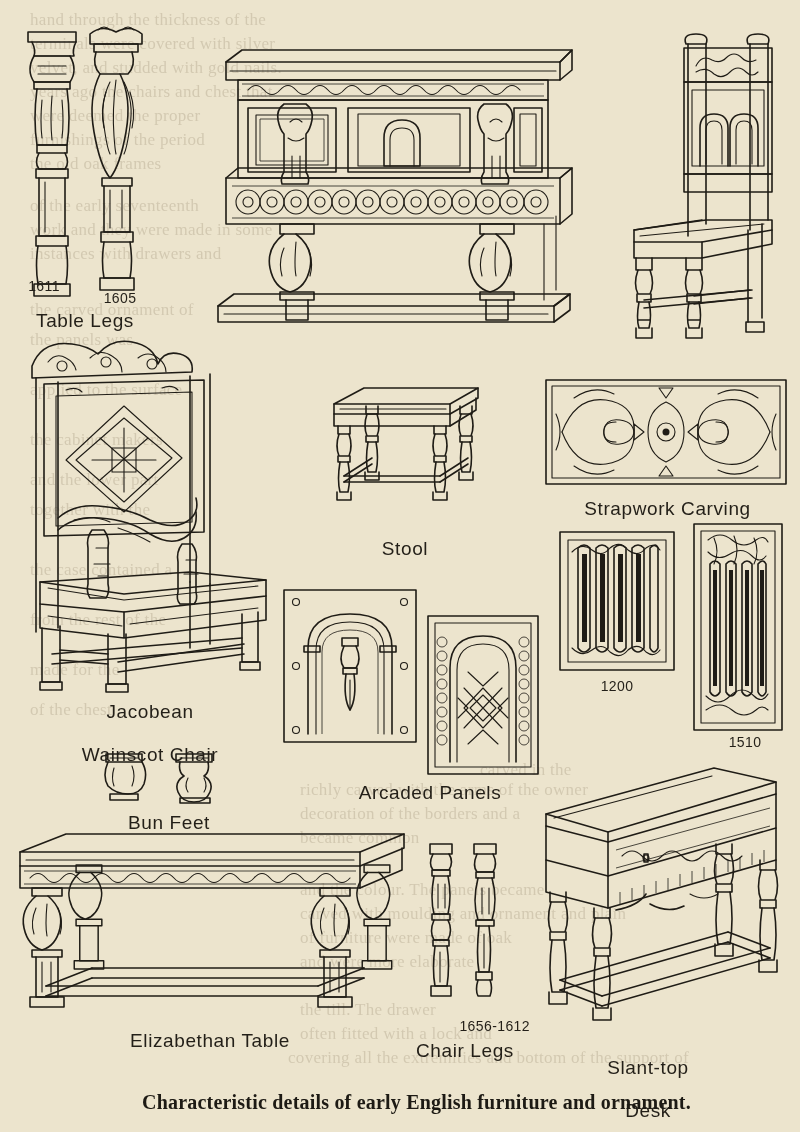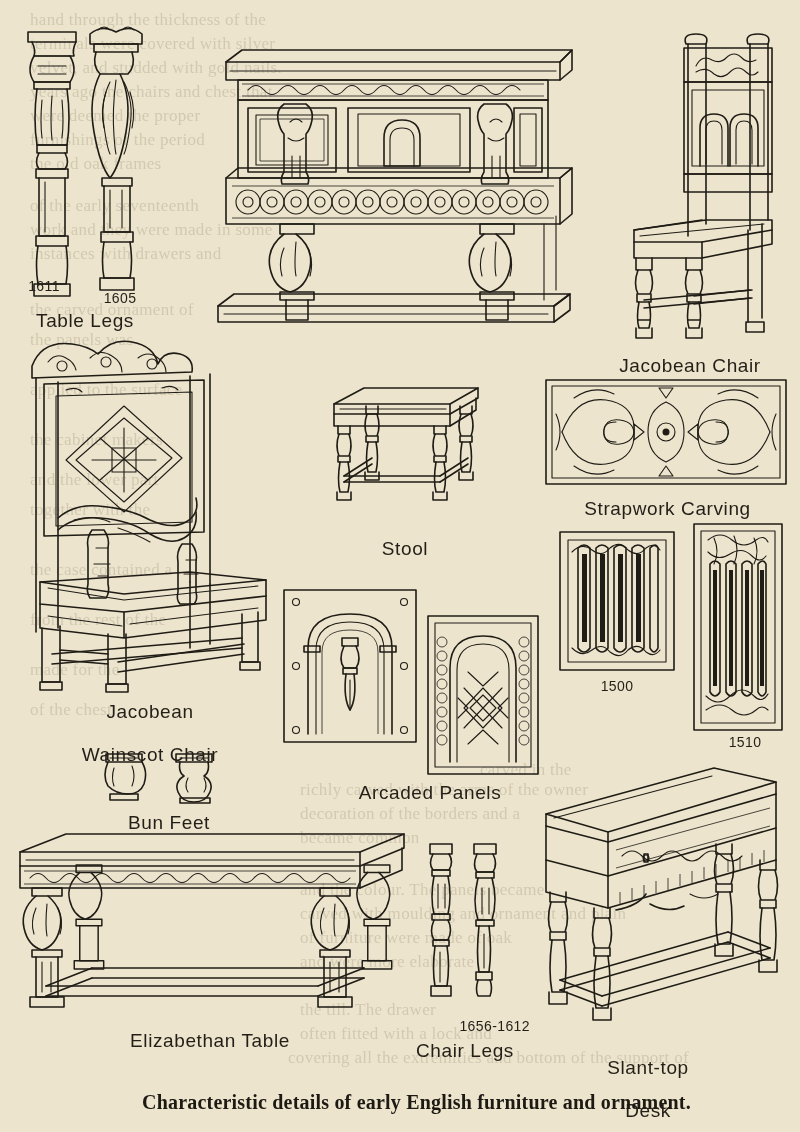--- a/index.html
+++ b/index.html
@@ -278,21 +278,20 @@
       </g>
 
       <path class="s" d="M138 206 v92 M152 200 v94"></path>
       <path class="s" d="M136 298 h18 v10 h-18 z"></path>
 
       <path class="s" d="M34 276 L142 266 M34 284 L142 274"></path>
       <path class="s" d="M84 272 L140 266 M84 280 L140 274"></path>
       <path class="s" d="M28 296 L40 296 M78 296 L90 296"></path>
     </svg>
   </div>
-  <div class="cap" style="left:590px;top:355px;width:200px;">Jacobean Chair</div>
 
   <div class="fig" style="left:14px;top:332px;">
     <svg width="270" height="355" viewBox="0 0 270 355">
 
       <path class="s" d="M18 34 q10 -26 40 -22 q16 2 26 10 q14 -16 34 -12 q22 4 26 22 q6 -14 22 -10 q14 4 12 18 L18 46 Z"></path>
       <path class="t" d="M34 30 q8 -10 18 -4 q8 4 10 12 M76 26 q10 -10 22 -2 q10 6 10 16 M124 26 q10 -8 20 0 q8 6 8 14"></path>
       <circle class="t" cx="48" cy="34" r="5"></circle>
       <circle class="t" cx="92" cy="30" r="5"></circle>
       <circle class="t" cx="138" cy="32" r="5"></circle>
 
@@ -428,21 +427,21 @@
         <path class="s" d="M94 20 q6 -6 8 0 v100 q-4 8 -8 0 z"></path>
       </g>
       <path class="fillk" d="M26 26 h5 v88 h-5 z"></path>
       <path class="fillk" d="M44 26 h5 v88 h-5 z"></path>
       <path class="fillk" d="M62 26 h5 v88 h-5 z"></path>
       <path class="fillk" d="M80 26 h5 v88 h-5 z"></path>
       <path class="t" d="M16 24 q10 -10 20 -2 q10 8 18 -2 q10 -8 18 2 q10 8 18 -2 q8 -6 14 2"></path>
       <path class="t" d="M16 120 q10 10 20 2 q10 -8 18 2 q10 8 18 -2 q10 -8 18 2 q8 6 14 -2"></path>
     </svg>
   </div>
-  <div class="num" style="left:572px;top:678px;width:90px;">1500</div>
+  <div class="num" style="left:572px;top:678px;width:90px;">1200</div>
 
   <div class="fig" style="left:690px;top:520px;">
     <svg width="96" height="214" viewBox="0 0 96 214">
       <rect class="s" x="4" y="4" width="88" height="206"></rect>
       <rect class="t" x="11" y="11" width="74" height="192"></rect>
 
       <path class="t" d="M18 20 q12 -10 24 0 q12 10 24 0 q8 -6 12 2"></path>
       <path class="t" d="M18 32 q10 10 22 2 q12 -8 22 2 q8 8 14 0"></path>
       <path class="t" d="M24 18 q6 14 0 26 M44 16 q6 14 0 28 M64 18 q6 14 0 26"></path>
 

